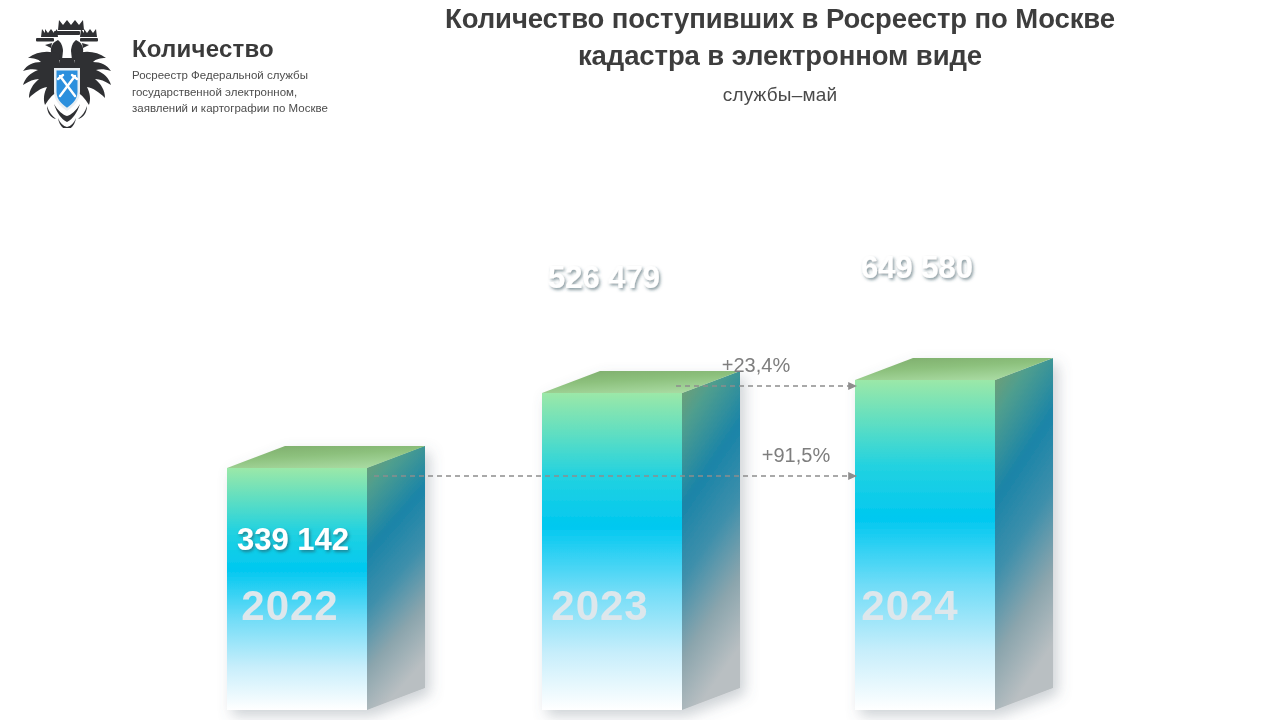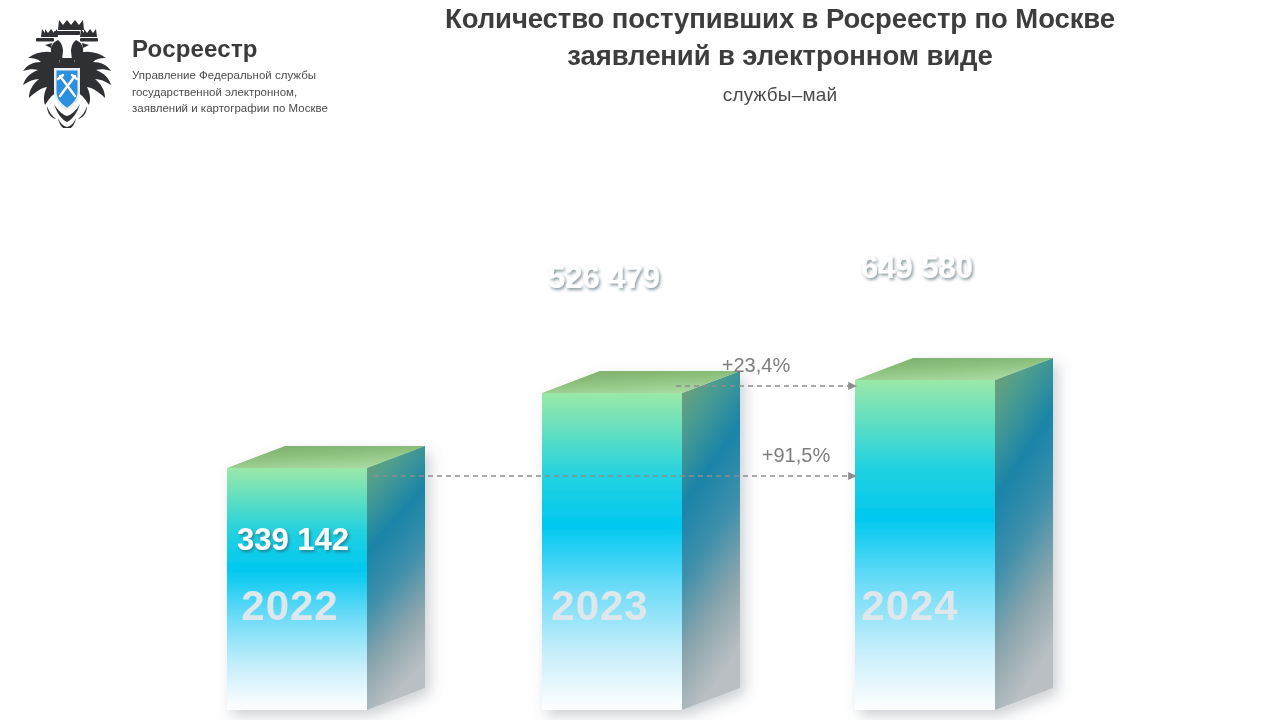--- a/index.html
+++ b/index.html
@@ -141,32 +141,32 @@
       <path d="M42.5 54.5 h21 v21.5 c0 8.5 -7.5 13.5 -10.5 15.8 c-3 -2.3 -10.5 -7.3 -10.5 -15.8z" fill="#2b8fdd"></path>
       <g stroke="#ffffff" stroke-width="2.4" stroke-linecap="round">
         <line x1="46" y1="60" x2="61" y2="80"></line>
         <line x1="61" y1="60" x2="46" y2="80"></line>
         <line x1="44" y1="63" x2="49" y2="59"></line>
         <line x1="63" y1="63" x2="58" y2="59"></line>
       </g>
     </svg>
 
     <div id="logo-text">
-      <div id="org-name">Росреестр</div>
+      <div id="org-name">Количество</div>
       <div id="org-sub">
-        <div>Управление Федеральной службы</div>
+        <div>Росреестр Федеральной службы</div>
         <div>государственной электронном,</div>
         <div>заявлений и картографии по Москве</div>
       </div>
     </div>
   </div>
 
   <div id="title-block">
     <div class="title-line">Количество поступивших в Росреестр по Москве</div>
-    <div class="title-line">заявлений в электронном виде</div>
+    <div class="title-line">кадастра в электронном виде</div>
     <div id="subtitle">службы–май</div>
   </div>
 </div>
 
 <div id="chart-area">
   <svg id="chart-svg" width="1280" height="570" viewBox="0 0 1280 570">
     <defs>
       <linearGradient id="gradFront" x1="0" y1="0" x2="0" y2="1">
         <stop offset="0%" stop-color="#9be8a8"></stop>
         <stop offset="12%" stop-color="#63dfc0"></stop>

